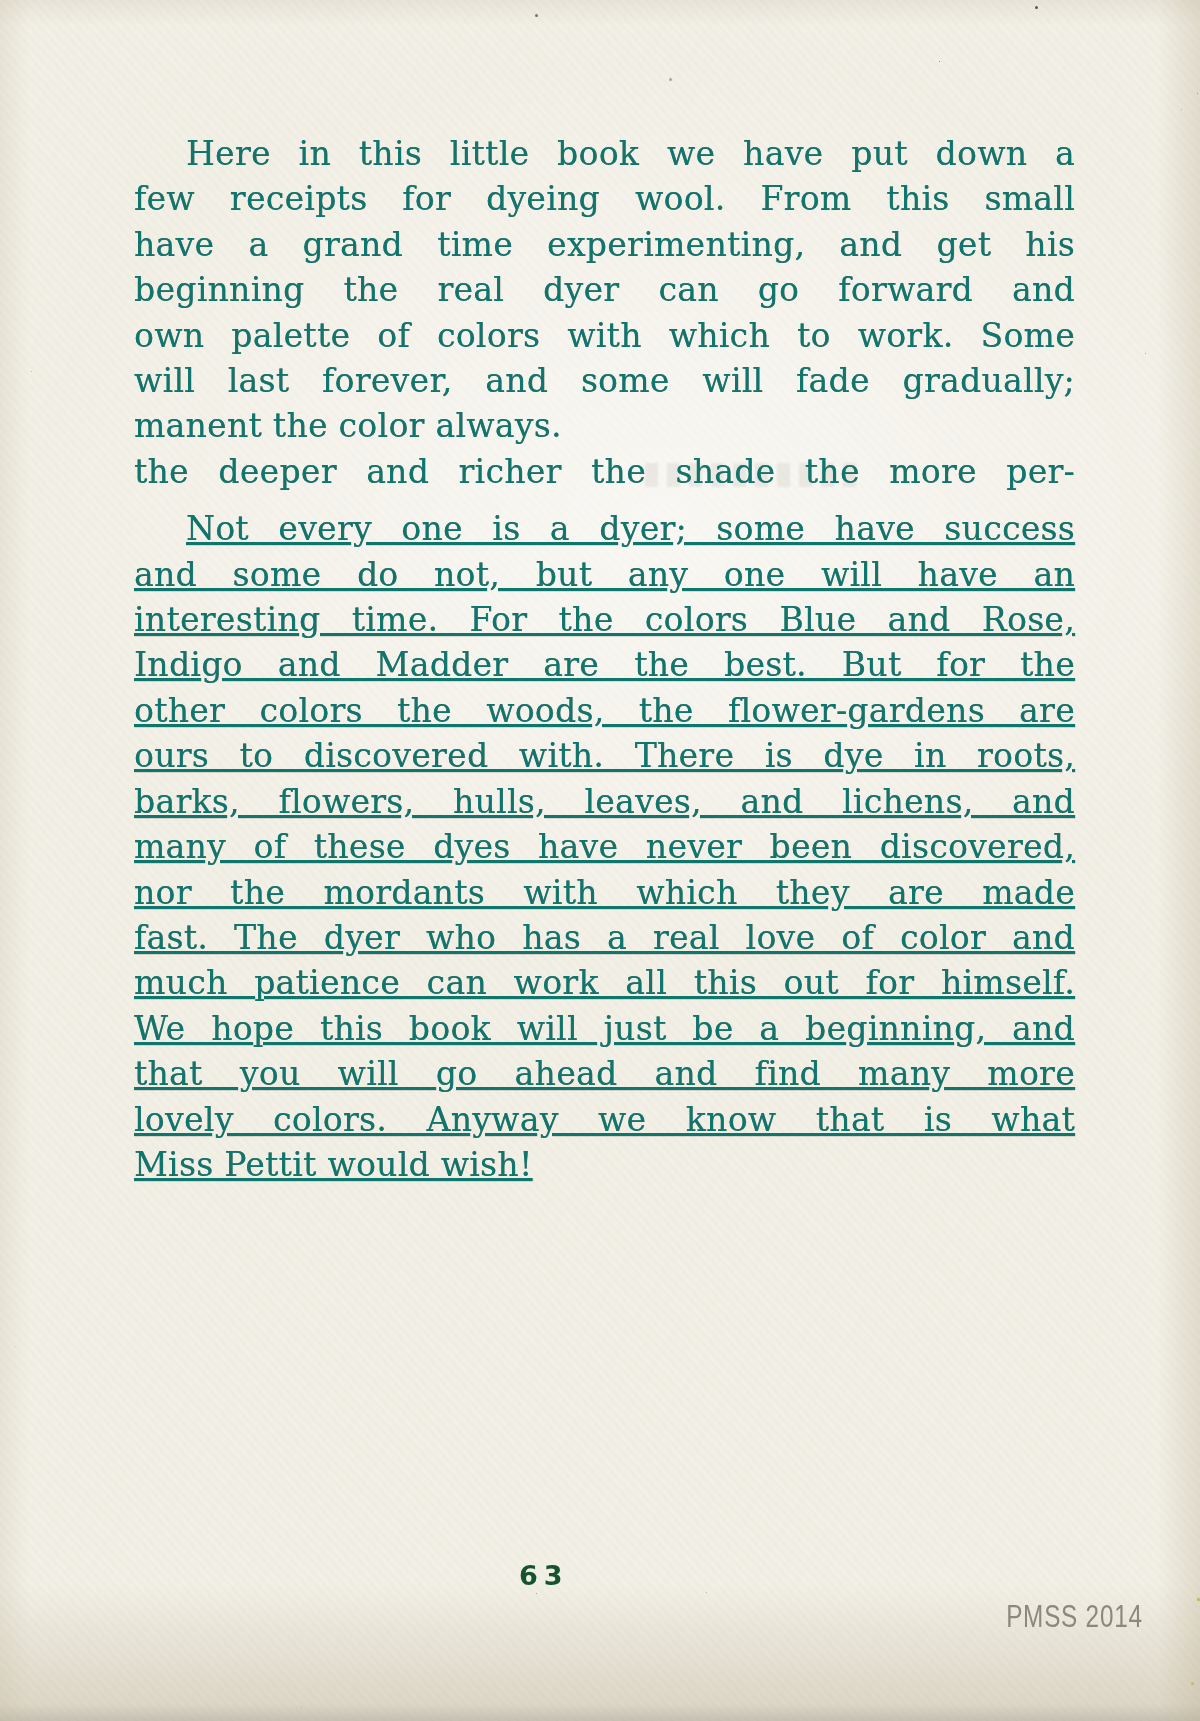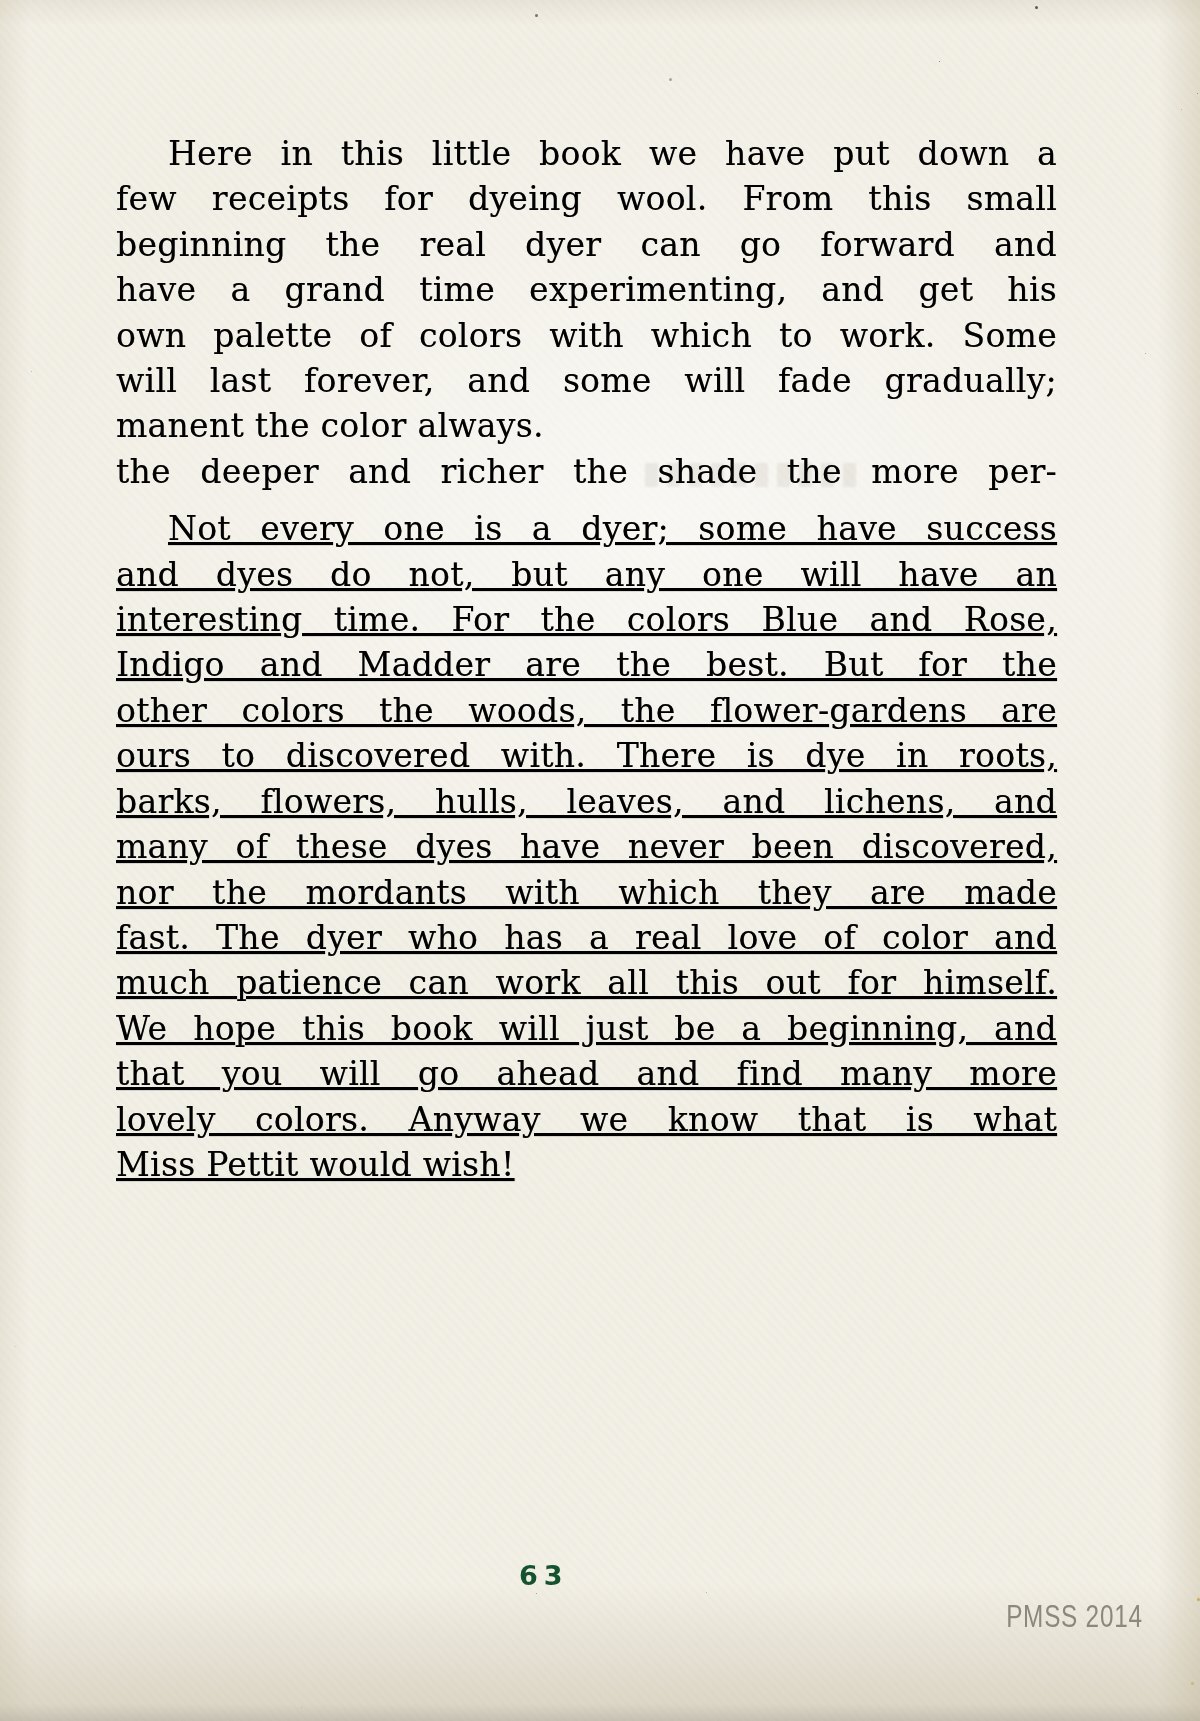--- a/index.html
+++ b/index.html
@@ -10,24 +10,24 @@
     background-color: #f2efe6;
     background-image:
       radial-gradient(ellipse 900px 650px at 55% 30%, rgba(255,255,255,0.55), transparent 72%),
       repeating-linear-gradient(47deg, rgba(160,150,120,0.03) 0 3px, transparent 3px 7px),
       linear-gradient(90deg, rgba(190,180,150,0.20) 0, transparent 2.5%, transparent 96.5%, rgba(185,172,140,0.30) 100%),
       linear-gradient(180deg, rgba(185,175,150,0.18) 0, transparent 1.5%, transparent 92%, rgba(170,158,125,0.30) 99%, rgba(125,117,94,0.38) 100%);
     font-family: "DejaVu Serif", serif;
   }
   .text-block {
     position: absolute;
-    left: 116px; top: 131px; width: 941px;
+    left: 134px; top: 131px; width: 941px;
     font-size: 33px;
     line-height: 45.4px;
-    color: #000000;
+    color: #0f766e;
     letter-spacing: 0.3px;
     text-shadow: 0.25px 0.25px 0 rgba(35,32,25,0.55);
   }
   .paragraph + .paragraph { margin-top: 12px; text-decoration: underline; }
   .line {
     text-align: justify;
     text-align-last: justify;
     -moz-text-align-last: justify;
   }
   .line.first-line { text-indent: 52px; }
@@ -85,31 +85,31 @@
 </head>
 <body>
 
 <div class="bleed-through"></div>
 
 <div class="text-block">
   <div class="paragraph">
 
   <div class="line first-line">Here in this little book we have put down a</div>
       <div class="line">few receipts for dyeing wool.  From this small</div>
+      <div class="line">have a grand time experimenting, and get his</div>
       <div class="line">beginning the real dyer can go forward and</div>
-      <div class="line">have a grand time experimenting, and get his</div>
       <div class="line">own palette of colors with which to work.  Some</div>
       <div class="line">will last forever, and some will fade gradually;</div>
       <div class="line para-last">manent the color always.</div>
       <div class="line">the deeper and richer the shade the more per-</div>
     </div>
   <div class="paragraph">
 
   <div class="line first-line">Not every one is a dyer; some have success</div>
-      <div class="line">and dyes do not, but any one will have an</div>
+      <div class="line">and some do not, but any one will have an</div>
       <div class="line">interesting time.  For the colors Blue and Rose,</div>
       <div class="line">Indigo and Madder are the best.  But for the</div>
       <div class="line">other colors the woods, the flower-gardens are</div>
       <div class="line">ours to discovered with.  There is dye in roots,</div>
       <div class="line">barks, flowers, hulls, leaves, and lichens, and</div>
       <div class="line">many of these dyes have never been discovered,</div>
       <div class="line">nor the mordants with which they are made</div>
       <div class="line">fast.  The dyer who has a real love of color and</div>
       <div class="line">much patience can work all this out for himself.</div>
       <div class="line">We hope this book will just be a beginning, and</div>

